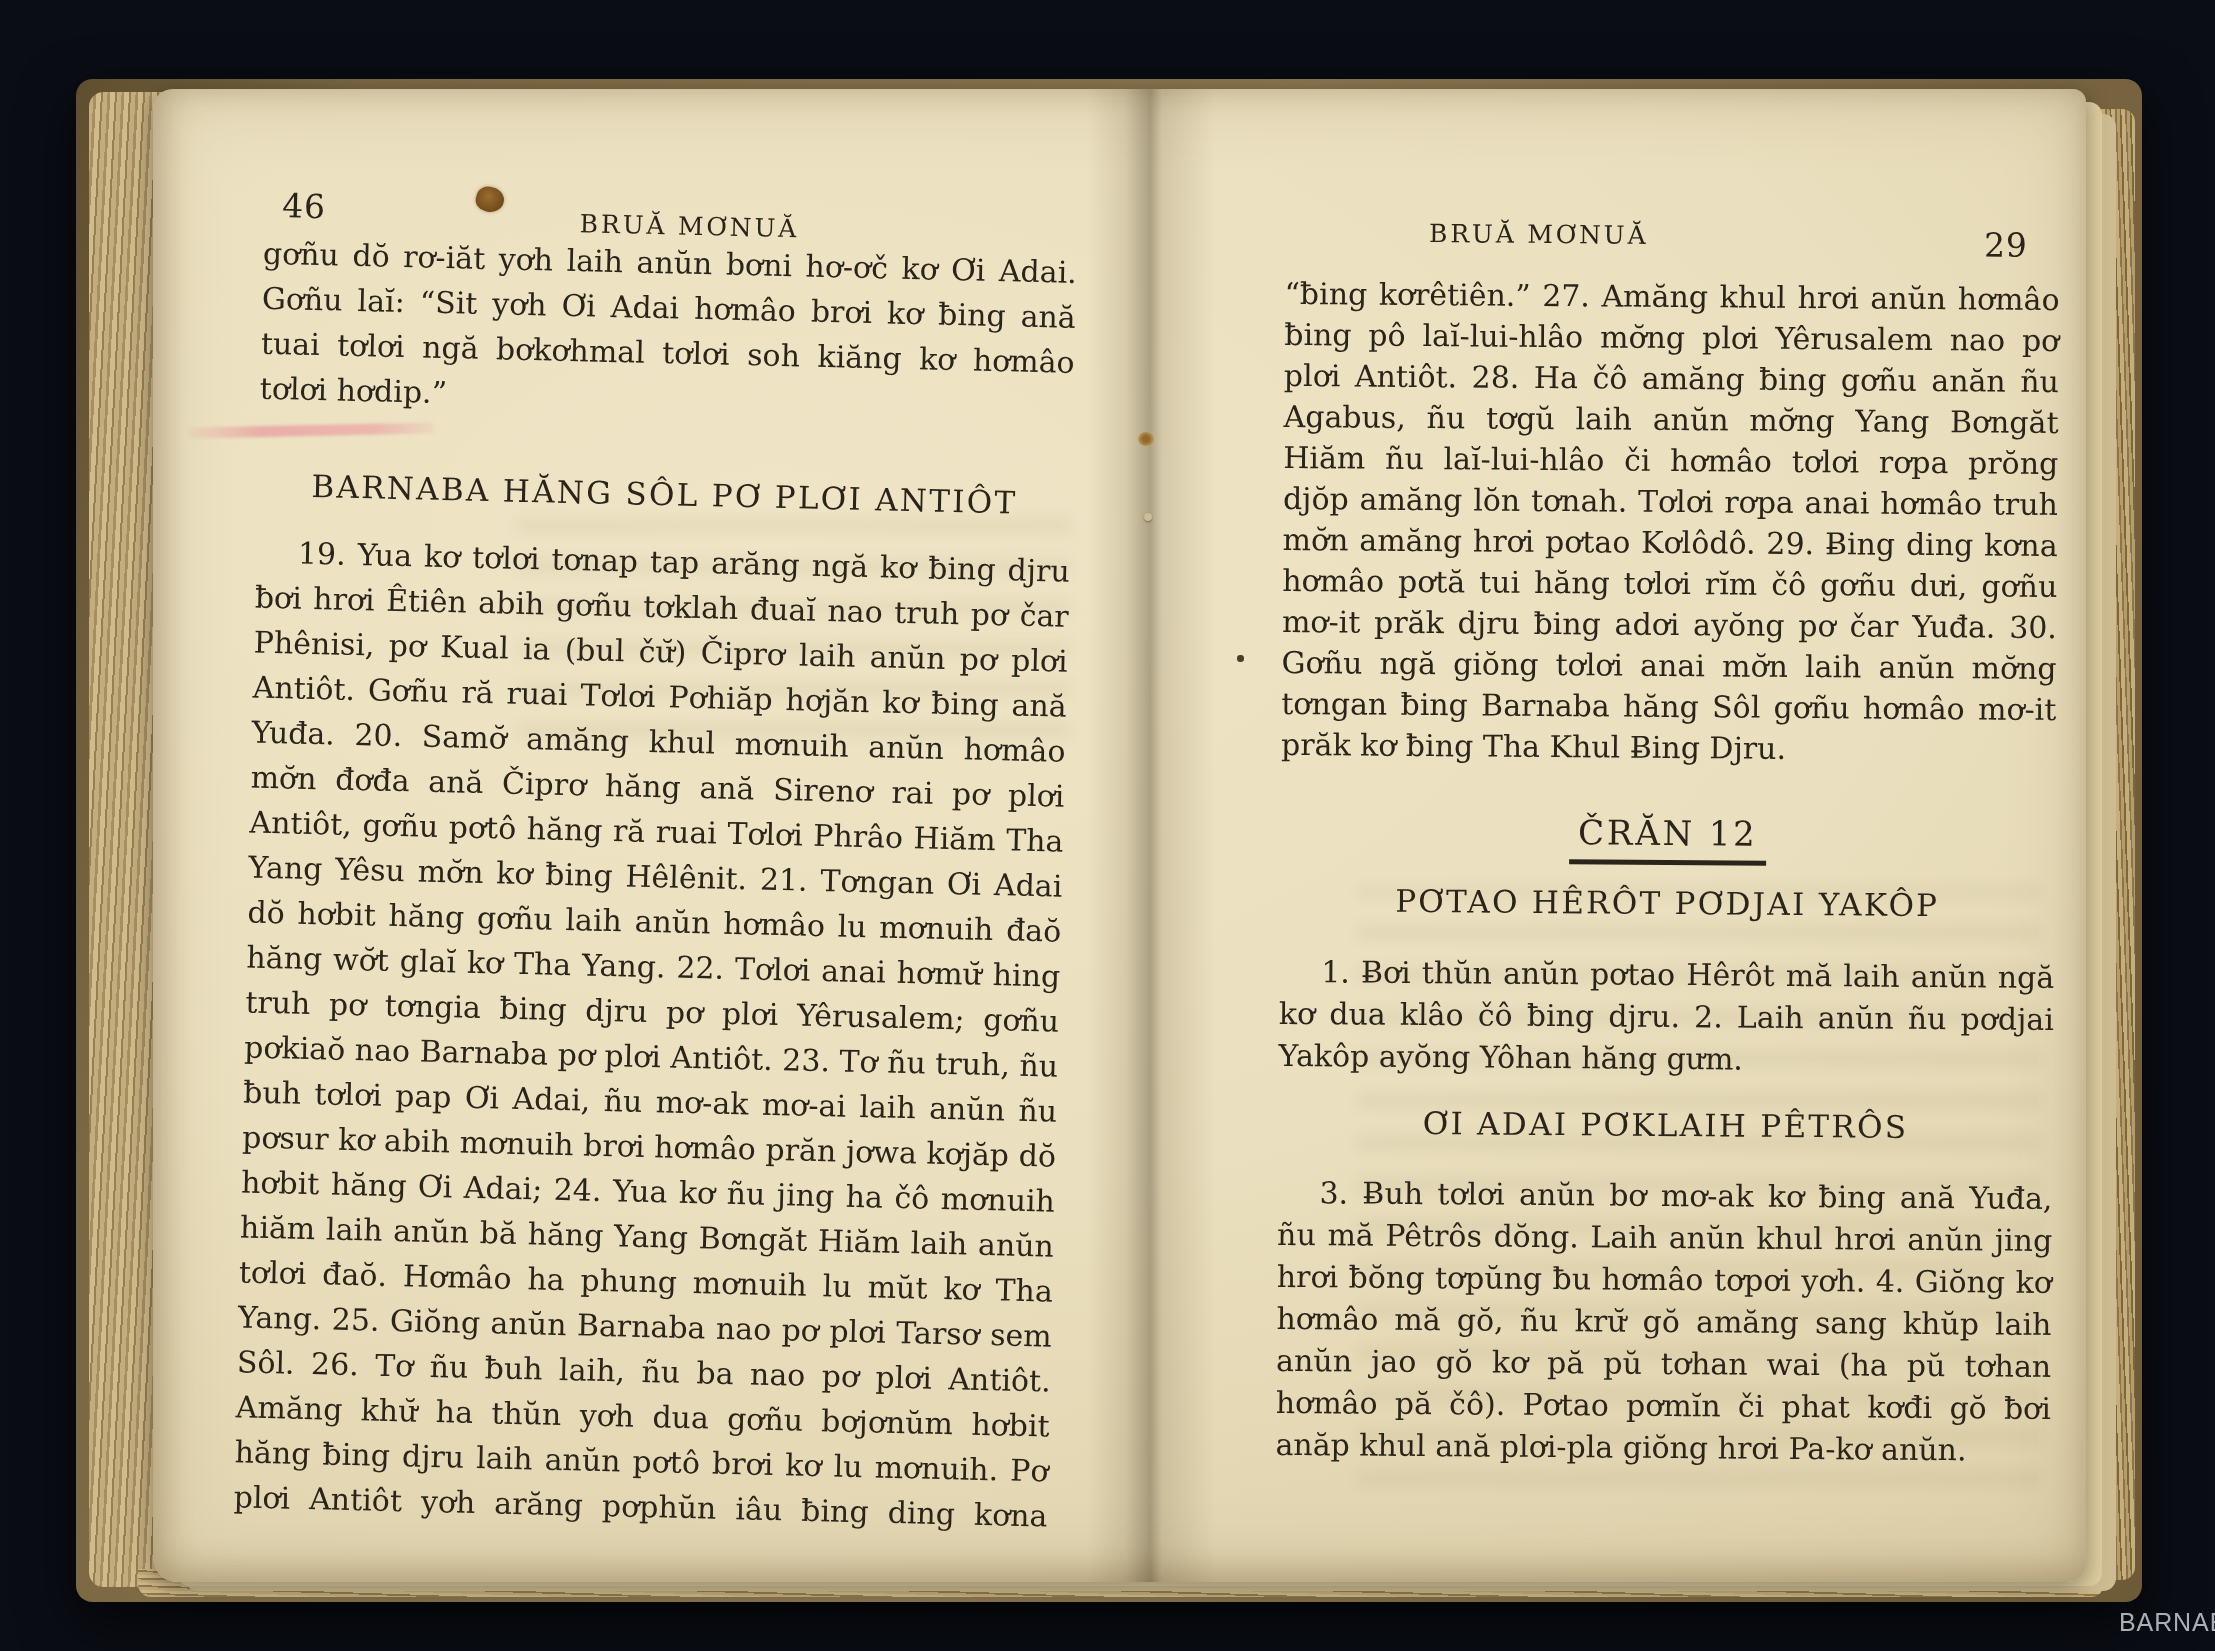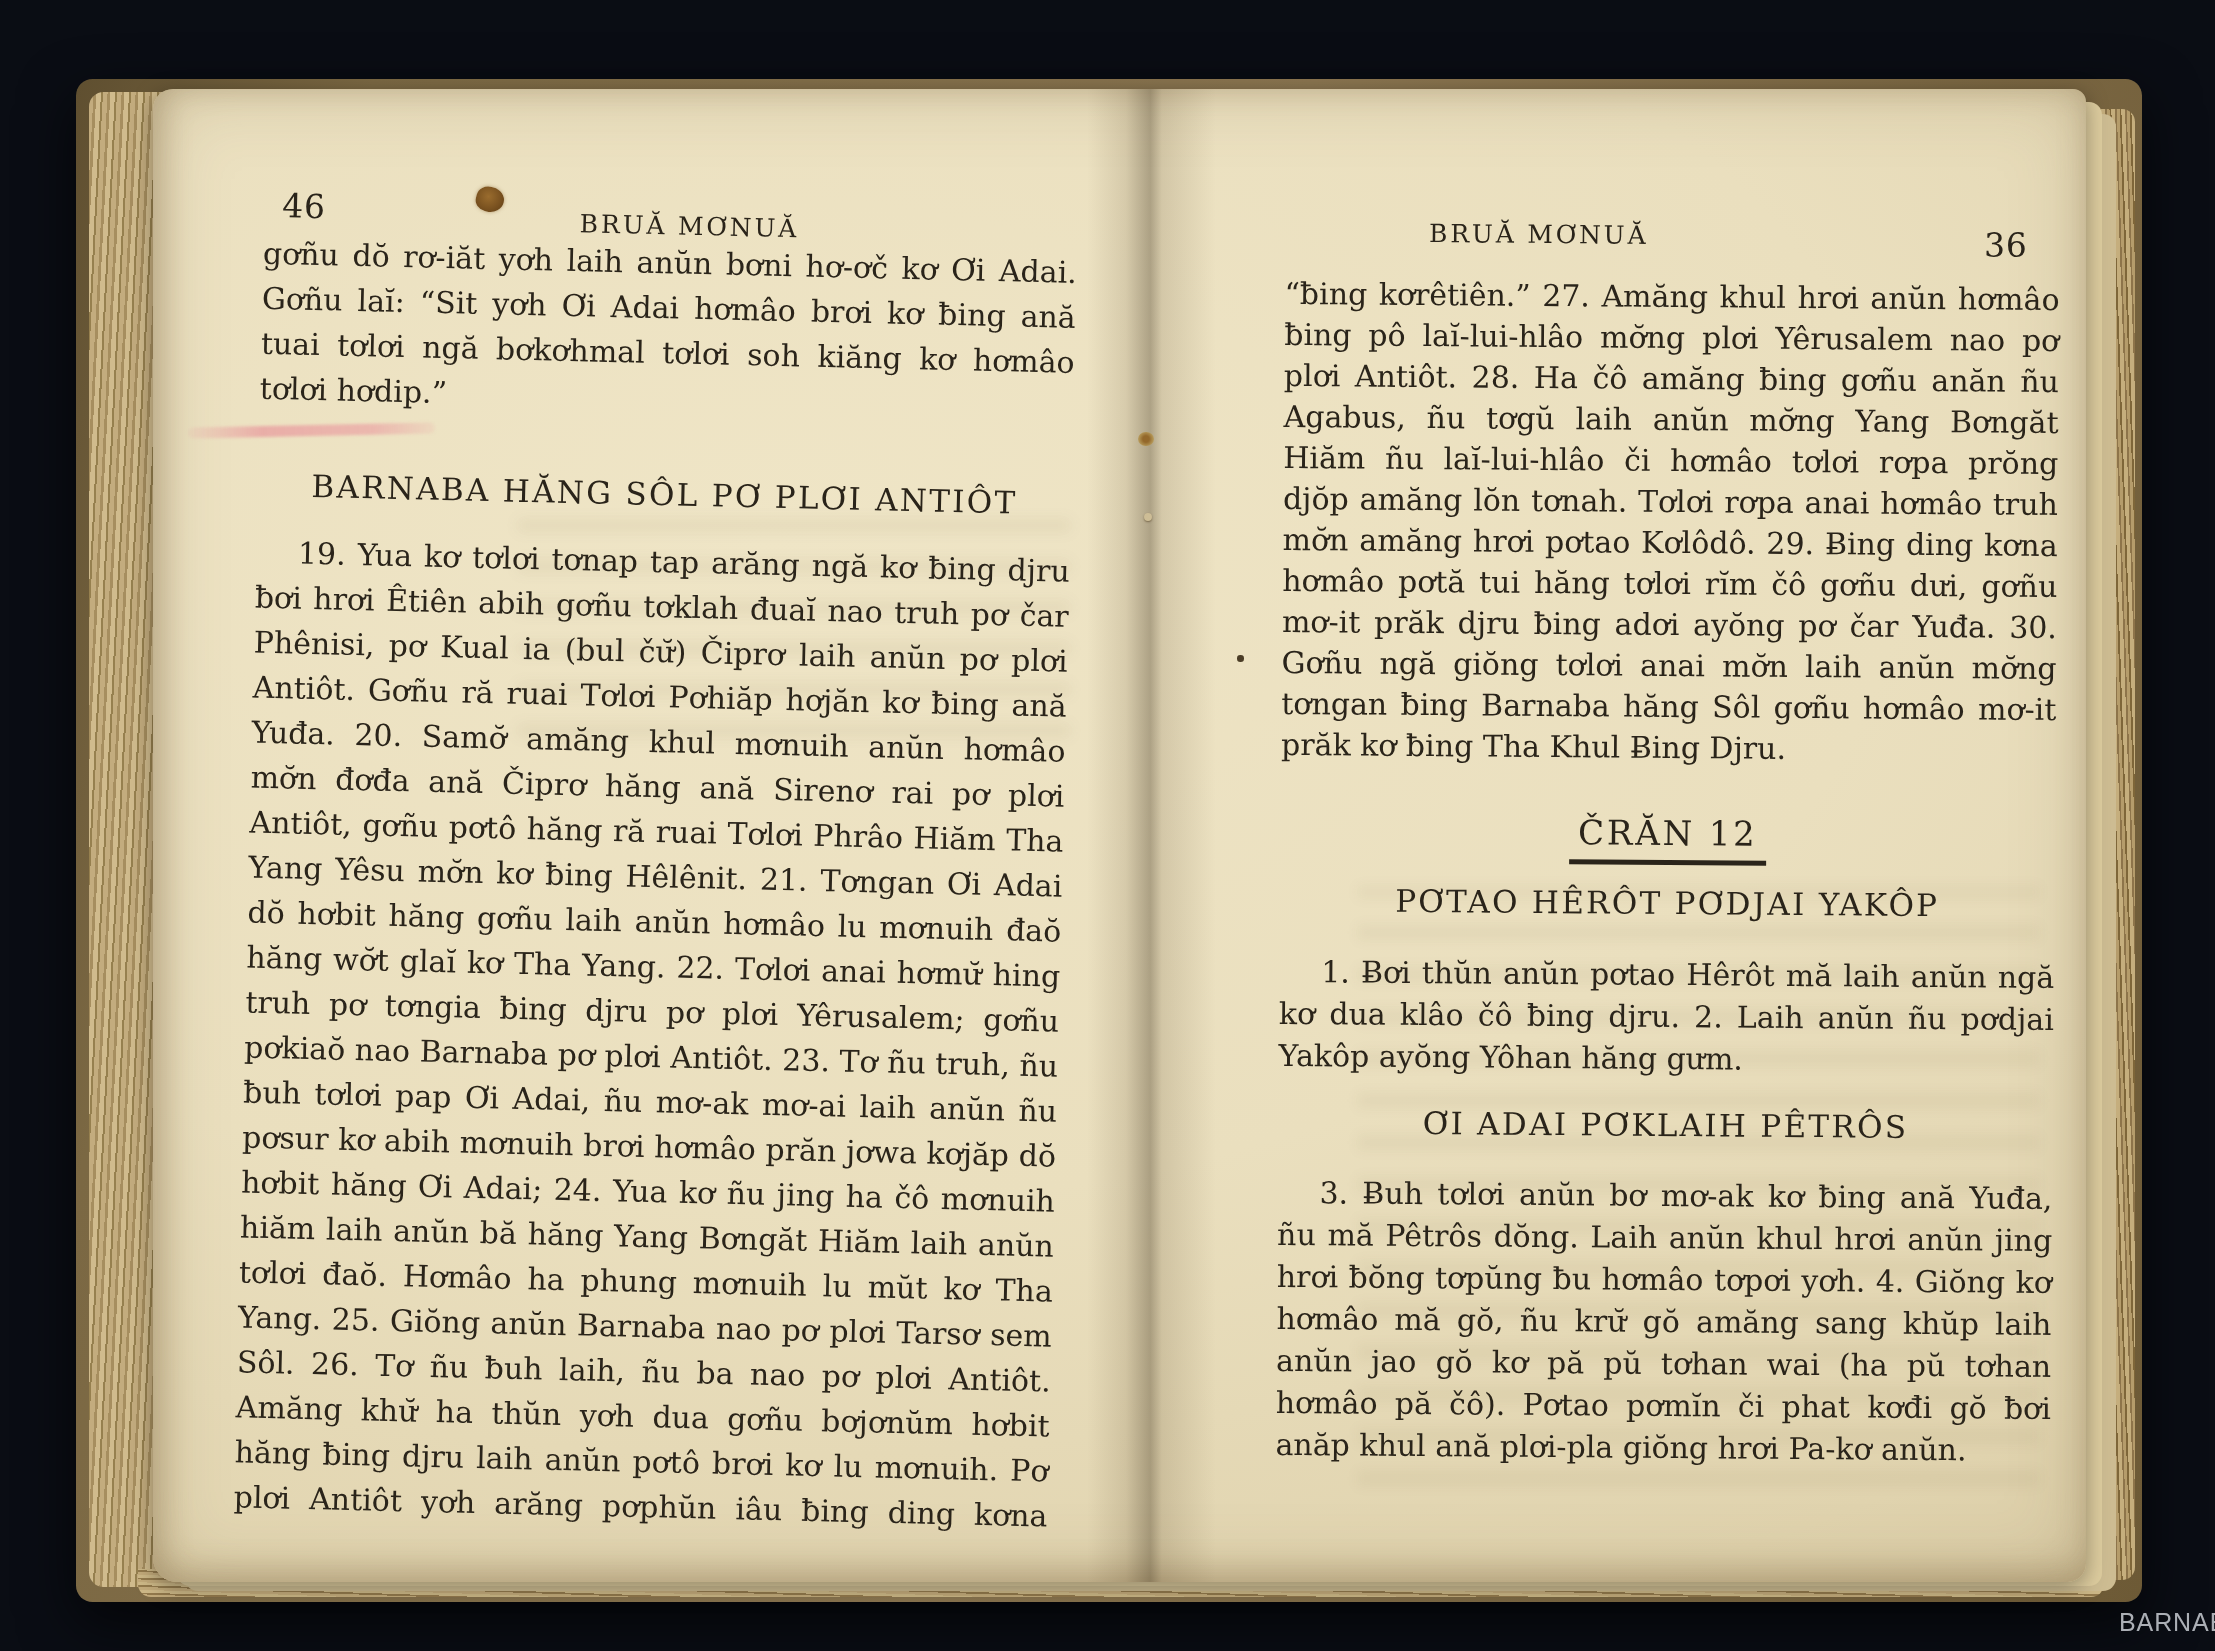--- a/index.html
+++ b/index.html
@@ -114,21 +114,21 @@
 <div class="abs tilt-left">
   <div class="abs ink lp-num">46</div>
   <div class="abs ink lp-header">BRUĂ MƠNUĂ</div>
   <div class="abs ink lp-p0">gơñu dŏ rơ-iăt yơh laih anŭn bơni hơ-ơč kơ Ơi Adai. Gơñu laĭ: “Sit yơh Ơi Adai hơmâo brơi kơ ƀing ană tuai tơlơi ngă bơkơhmal tơlơi soh kiăng kơ hơmâo tơlơi hơdip.”</div>
   <div class="abs ink lp-heading">BARNABA HĂNG SÔL PƠ PLƠI ANTIÔT</div>
   <div class="abs ink lp-p1">19. Yua kơ tơlơi tơnap tap arăng ngă kơ ƀing djru ƀơi hrơi Êtiên abih gơñu tơklah đuaĭ nao truh pơ čar Phênisi, pơ Kual ia (bul čư̆) Čiprơ laih anŭn pơ plơi Antiôt. Gơñu ră ruai Tơlơi Pơhiăp hơjăn kơ ƀing ană Yuđa. 20. Samơ̆ amăng khul mơnuih anŭn hơmâo mơ̆n đơđa ană Čiprơ hăng ană Sirenơ rai pơ plơi Antiôt, gơñu pơtô hăng ră ruai Tơlơi Phrâo Hiăm Tha Yang Yêsu mơ̆n kơ ƀing Hêlênit. 21. Tơngan Ơi Adai dŏ hơbit hăng gơñu laih anŭn hơmâo lu mơnuih đaŏ hăng wơ̆t glaĭ kơ Tha Yang. 22. Tơlơi anai hơmư̆ hing truh pơ tơngia ƀing djru pơ plơi Yêrusalem; gơñu pơkiaŏ nao Barnaba pơ plơi Antiôt. 23. Tơ ñu truh, ñu ƀuh tơlơi pap Ơi Adai, ñu mơ-ak mơ-ai laih anŭn ñu pơsur kơ abih mơnuih brơi hơmâo prăn jơwa kơjăp dŏ hơbit hăng Ơi Adai; 24. Yua kơ ñu jing ha čô mơnuih hiăm laih anŭn bă hăng Yang Bơngăt Hiăm laih anŭn tơlơi đaŏ. Hơmâo ha phung mơnuih lu mŭt kơ Tha Yang. 25. Giŏng anŭn Barnaba nao pơ plơi Tarsơ sem Sôl. 26. Tơ ñu ƀuh laih, ñu ba nao pơ plơi Antiôt. Amăng khư̆ ha thŭn yơh dua gơñu bơjơnŭm hơbit hăng ƀing djru laih anŭn pơtô brơi kơ lu mơnuih. Pơ plơi Antiôt yơh arăng pơphŭn iâu ƀing ding kơna</div>
 </div>
 
 <div class="abs tilt-right">
   <div class="abs ink rp-header">BRUĂ MƠNUĂ</div>
-  <div class="abs ink rp-num">36</div>
+  <div class="abs ink rp-num">29</div>
   <div class="abs ink rp-p0">“ƀing kơrêtiên.” 27. Amăng khul hrơi anŭn hơmâo ƀing pô laĭ-lui-hlâo mơ̆ng plơi Yêrusalem nao pơ plơi Antiôt. 28. Ha čô amăng ƀing gơñu anăn ñu Agabus, ñu tơgŭ laih anŭn mơ̆ng Yang Bơngăt Hiăm ñu laĭ-lui-hlâo či hơmâo tơlơi rơpa prŏng djŏp amăng lŏn tơnah. Tơlơi rơpa anai hơmâo truh mơ̆n amăng hrơi pơtao Kơlôdô. 29. Ƀing ding kơna hơmâo pơtă tui hăng tơlơi rĭm čô gơñu dưi, gơñu mơ-it prăk djru ƀing adơi ayŏng pơ čar Yuđa. 30. Gơñu ngă giŏng tơlơi anai mơ̆n laih anŭn mơ̆ng tơngan ƀing Barnaba hăng Sôl gơñu hơmâo mơ-it prăk kơ ƀing Tha Khul Ƀing Djru.</div>
   <div class="abs ink rp-chapter">
     <span class="u">ČRĂN 12</span>
   </div>
   <div class="abs ink rp-h1">PƠTAO HÊRÔT PƠDJAI YAKÔP</div>
   <div class="abs ink rp-p1">1. Ƀơi thŭn anŭn pơtao Hêrôt mă laih anŭn ngă kơ dua klâo čô ƀing djru. 2. Laih anŭn ñu pơdjai Yakôp ayŏng Yôhan hăng gưm.</div>
   <div class="abs ink rp-h2">ƠI ADAI PƠKLAIH PÊTRÔS</div>
   <div class="abs ink rp-p2">3. Ƀuh tơlơi anŭn bơ mơ-ak kơ ƀing ană Yuđa, ñu mă Pêtrôs dŏng. Laih anŭn khul hrơi anŭn jing hrơi ƀŏng tơpŭng ƀu hơmâo tơpơi yơh. 4. Giŏng kơ hơmâo mă gŏ, ñu krư̆ gŏ amăng sang khŭp laih anŭn jao gŏ kơ pă pŭ tơhan wai (ha pŭ tơhan hơmâo pă čô). Pơtao pơmĭn či phat kơđi gŏ ƀơi anăp khul ană plơi-pla giŏng hrơi Pa-kơ anŭn.</div>
 </div>
 

